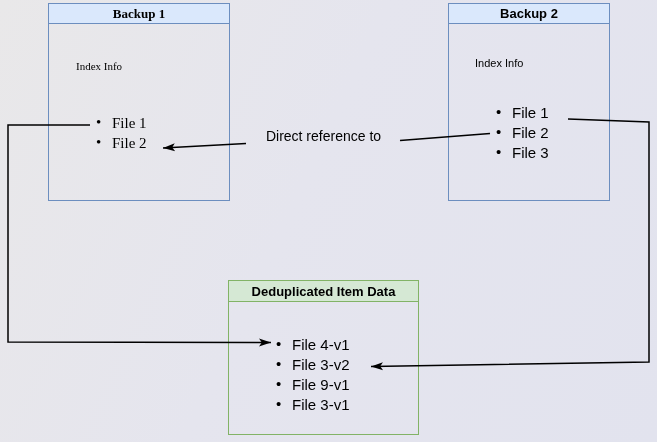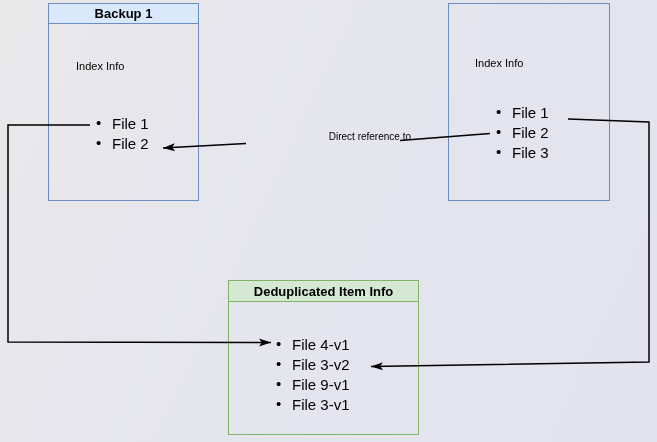--- a/index.html
+++ b/index.html
@@ -30,21 +30,21 @@
     justify-content: center;
     font-weight: bold;
     font-size: 13px;
     border-bottom: 1.5px solid #6c8ebf;
     background: #dae8fc;
   }
   .box.green .box-head {
     border-bottom-color: #82b366;
     background: #d5e8d4;
   }
-  #backup1 { left: 48px; top: 3px; width: 151px; height: 198px; }
+  #backup1 { left: 48px; top: 3px; width: 182px; height: 198px; font-family: Liberation Serif, serif; }
   #backup1 .box-head { height: 19px; }
   #backup2 { left: 448px; top: 3px; width: 162px; height: 198px; }
   #backup2 .box-head { height: 19px; }
   #dedup   { left: 228px; top: 280px; width: 191px; height: 155px; }
   #dedup .box-head { height: 20px; }
 
   .index-label {
     position: absolute;
     font-size: 11px;
     line-height: 18px;
@@ -83,22 +83,22 @@
     left: 0;
     top: 0;
     z-index: 2;
     pointer-events: none;
   }
   .edge-label {
     position: absolute;
     left: 236px;
     top: 129px;
     width: 175px;
-    text-align: right;
-    font-size: 10px;
+    text-align: center;
+    font-size: 14px;
     line-height: 15.2px;
     z-index: 3;
     white-space: nowrap;
   }
 </style>
 </head>
 <body>
 
 <div class="stage">
 
@@ -113,40 +113,43 @@
         <span>File 1</span>
       </li>
       <li>
         <span class="bullet">•</span>
         <span>File 2</span>
       </li>
     </ul>
   </div>
 
   <div class="box" id="backup2">
+    <div class="box-head">
+      <span>Backup 2</span>
+    </div>
     <div class="index-label">Index Info</div>
     <ul class="filelist">
       <li>
         <span class="bullet">•</span>
         <span>File 1</span>
       </li>
       <li>
         <span class="bullet">•</span>
         <span>File 2</span>
       </li>
       <li>
         <span class="bullet">•</span>
         <span>File 3</span>
       </li>
     </ul>
   </div>
 
   <div class="box green" id="dedup">
     <div class="box-head">
-      <span>Deduplicated Item Info</span>
+      <span>Deduplicated Item Data</span>
     </div>
     <ul class="filelist">
       <li>
         <span class="bullet">•</span>
         <span>File 4-v1</span>
       </li>
       <li>
         <span class="bullet">•</span>
         <span>File 3-v2</span>
       </li>

